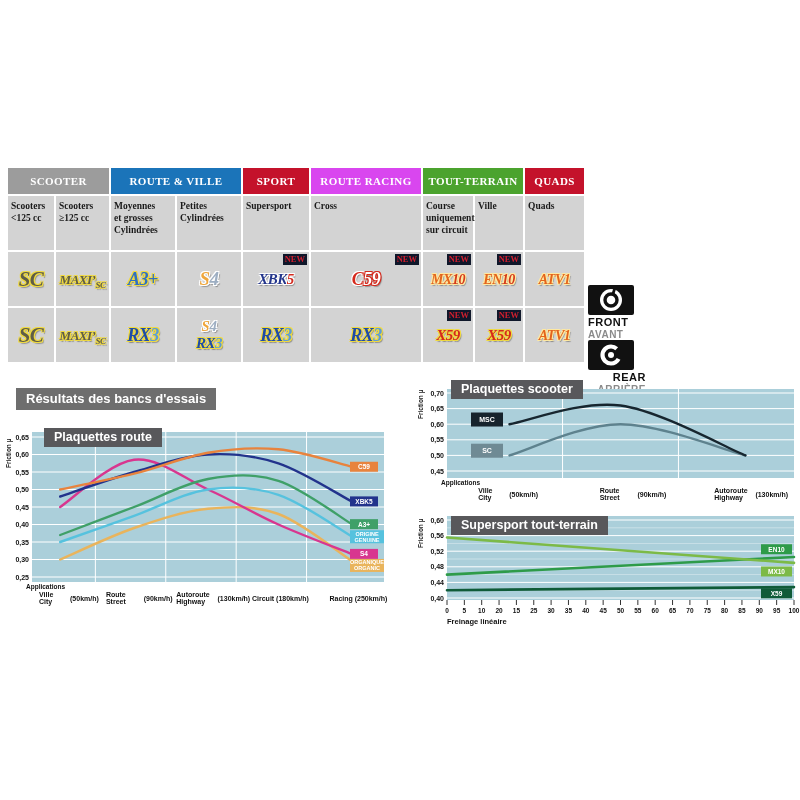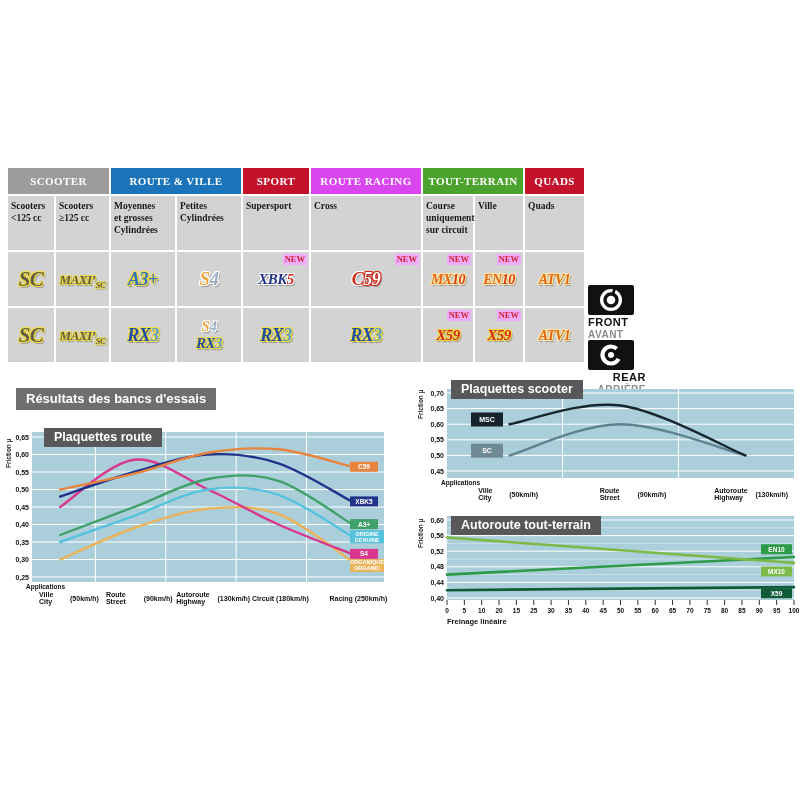--- a/index.html
+++ b/index.html
@@ -8,21 +8,21 @@
   .abs{position:absolute;}
 
   
   #catalog-table{left:8px;top:168px;display:grid;gap:2px;background:#fff;font-family:Liberation Serif, serif;}
   .grp{color:#fff;font-weight:bold;font-size:11px;letter-spacing:.4px;
        display:flex;align-items:center;justify-content:center;height:26px;}
   .sub{background:#D3D3D3;color:#1a1a1a;font-weight:bold;font-size:9.5px;
        line-height:1.28;padding:4px 3px;white-space:pre-line;height:46px;}
   .pcell{background:#D3D3D3;position:relative;height:54px;
          display:flex;align-items:center;justify-content:center;flex-direction:column;}
-  .newbadge{position:absolute;top:2px;right:2px;background:#f0abfc;color:#D01F2E;
+  .newbadge{position:absolute;top:2px;right:2px;background:#0f172a;color:#D01F2E;
             font-weight:bold;font-size:8.5px;padding:0 2px;line-height:11px;text-align:center;}
   .logo{font-style:italic;font-weight:bold;letter-spacing:-.5px;line-height:1.05;
         text-align:center;white-space:nowrap;}
   .logo-part{display:inline-block;}
 
   
   .pos-block{left:588px;width:58px;text-align:left;margin-top:29px;}
   .pos-box{width:46px;height:30px;background:#111;border-radius:2px;
            display:flex;align-items:center;justify-content:center;}
   .pos-label{font-weight:bold;font-size:11px;color:#111;margin-top:1px;letter-spacing:.5px;}
@@ -398,14 +398,14 @@
       <line x1="344.3" y1="92" x2="344.3" y2="97" stroke="#333" stroke-width="1"></line>
       <text x="344.3" y="105" text-anchor="middle" fill="#111" style="font:bold 6.5px &quot;Liberation Sans&quot;,sans-serif">90</text>
       <line x1="361.65" y1="92" x2="361.65" y2="97" stroke="#333" stroke-width="1"></line>
       <text x="361.65" y="105" text-anchor="middle" fill="#111" style="font:bold 6.5px &quot;Liberation Sans&quot;,sans-serif">95</text>
       <line x1="379" y1="92" x2="379" y2="97" stroke="#333" stroke-width="1"></line>
       <text x="379" y="105" text-anchor="middle" fill="#111" style="font:bold 6.5px &quot;Liberation Sans&quot;,sans-serif">100</text>
       <text x="32" y="116" fill="#111" style="font:bold 7.5px &quot;Liberation Sans&quot;,sans-serif">Freinage linéaire</text>
     </svg>
   </div>
 <div class="abs" style="left:451px;top:515px;z-index:5;">
-  <span class="chart-title">Autoroute tout-terrain</span>
+  <span class="chart-title">Supersport tout-terrain</span>
 </div>
 
 </body></html>

